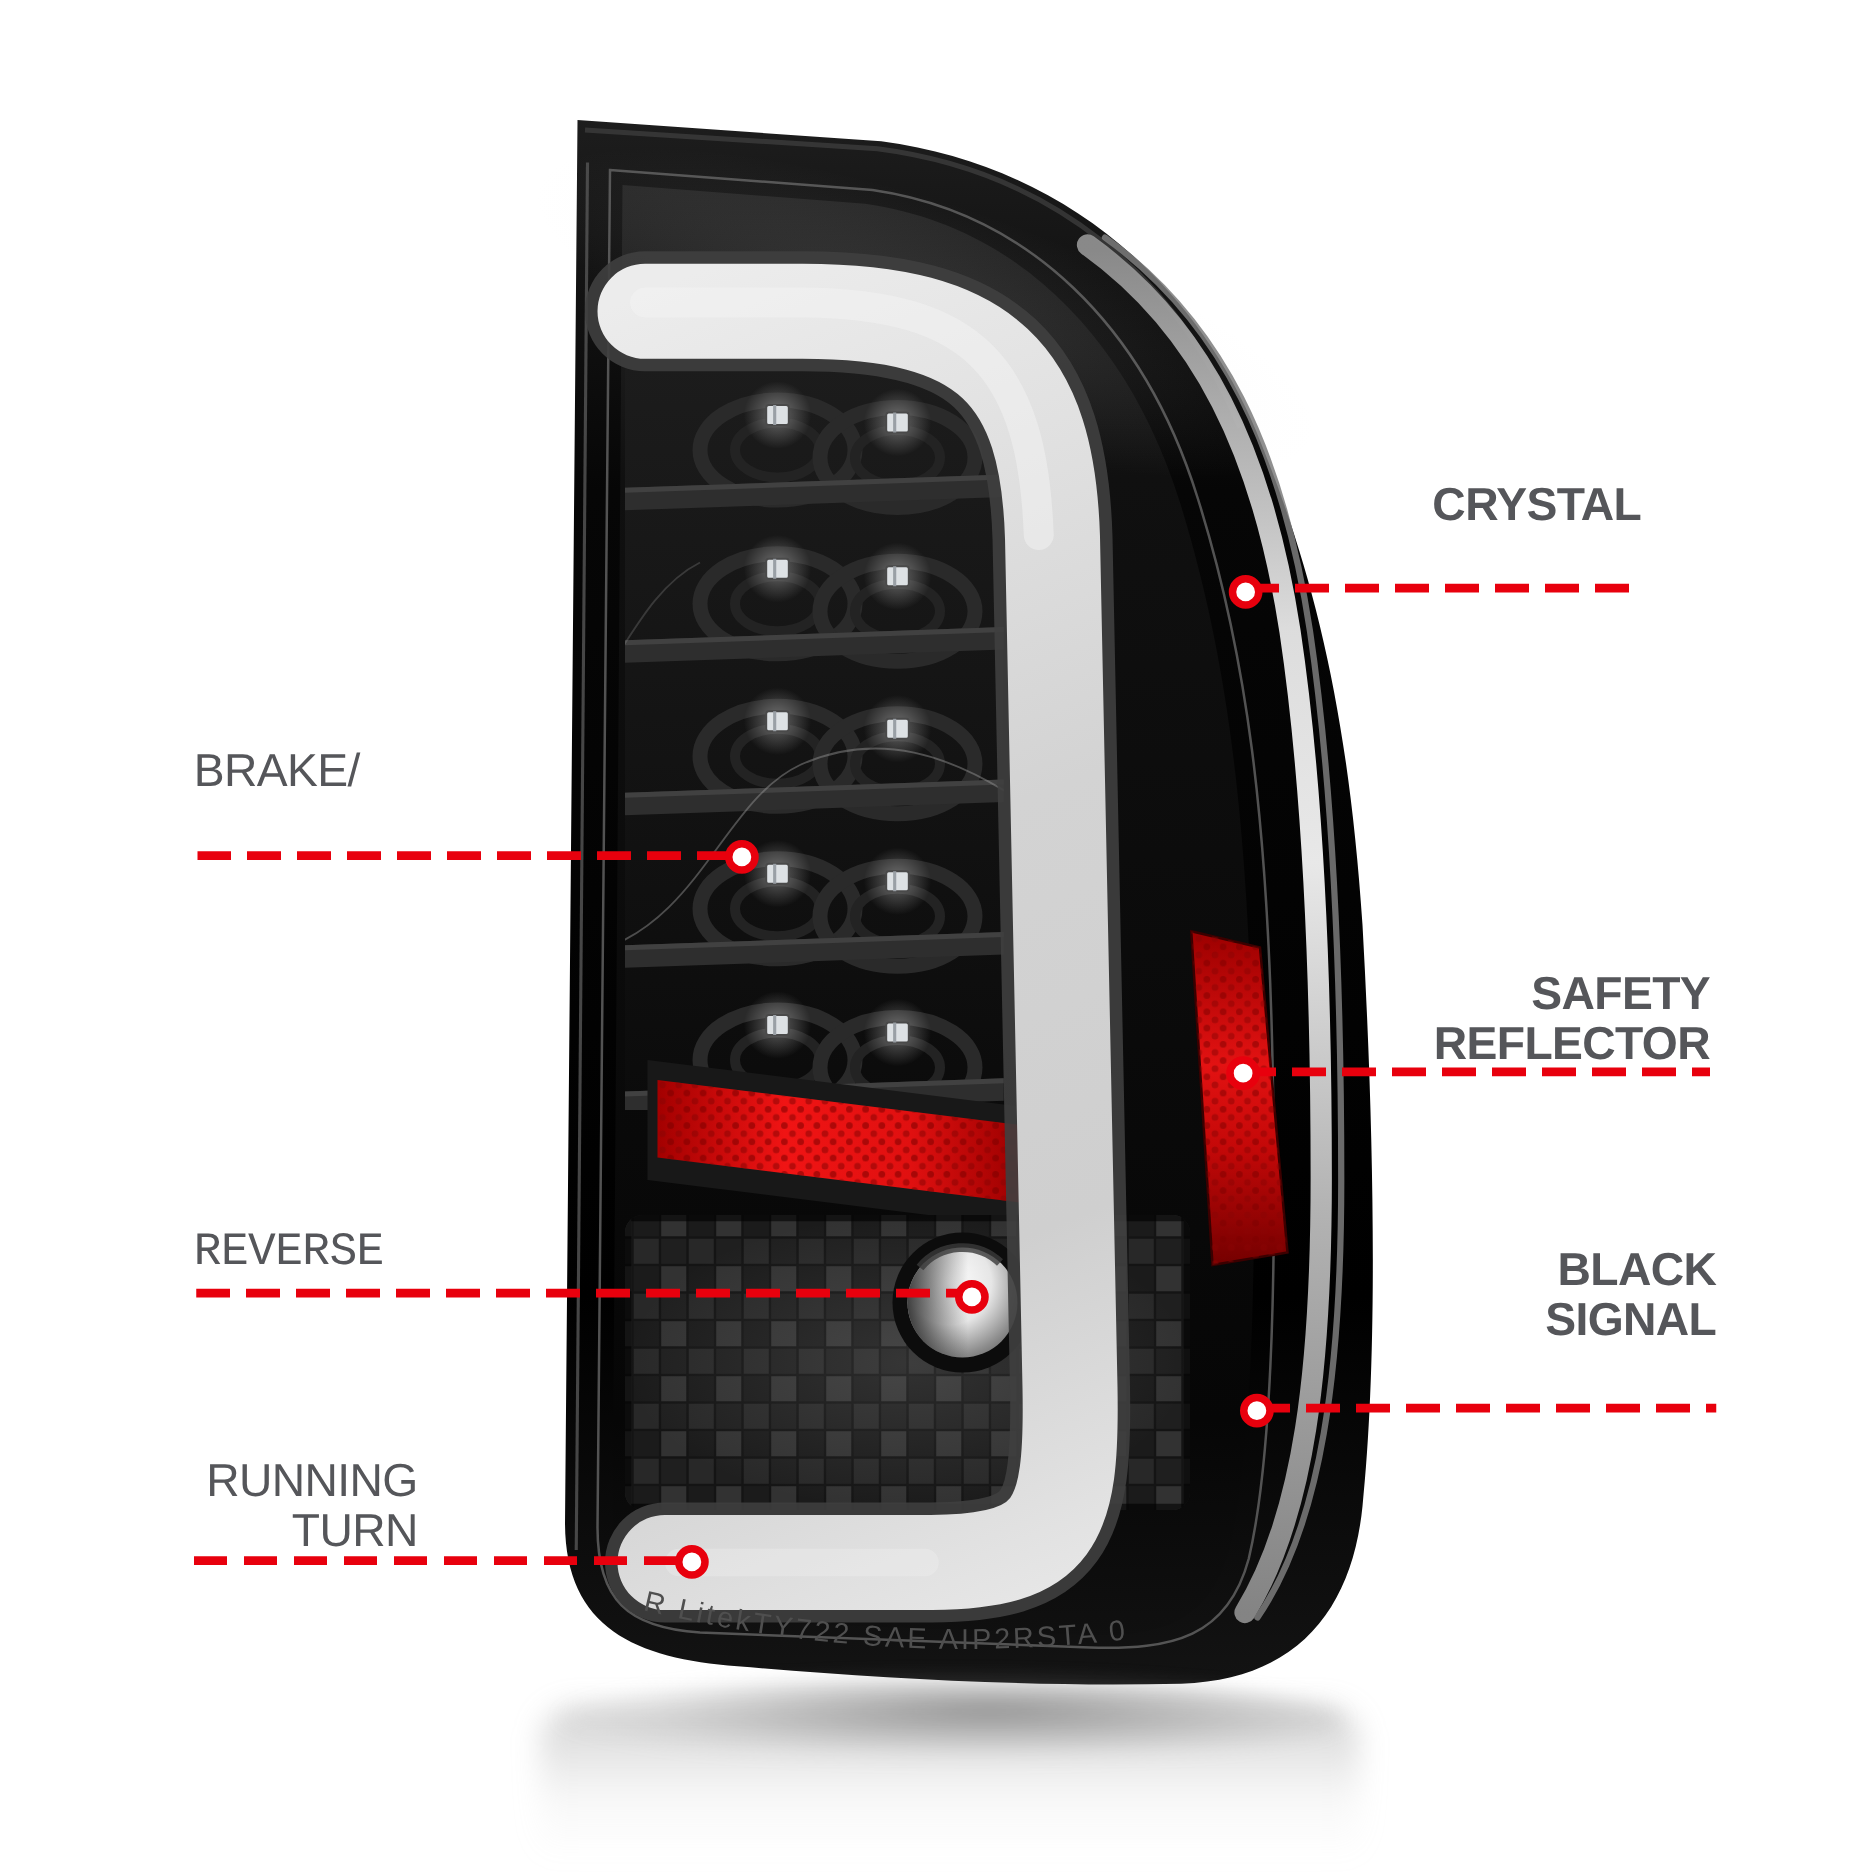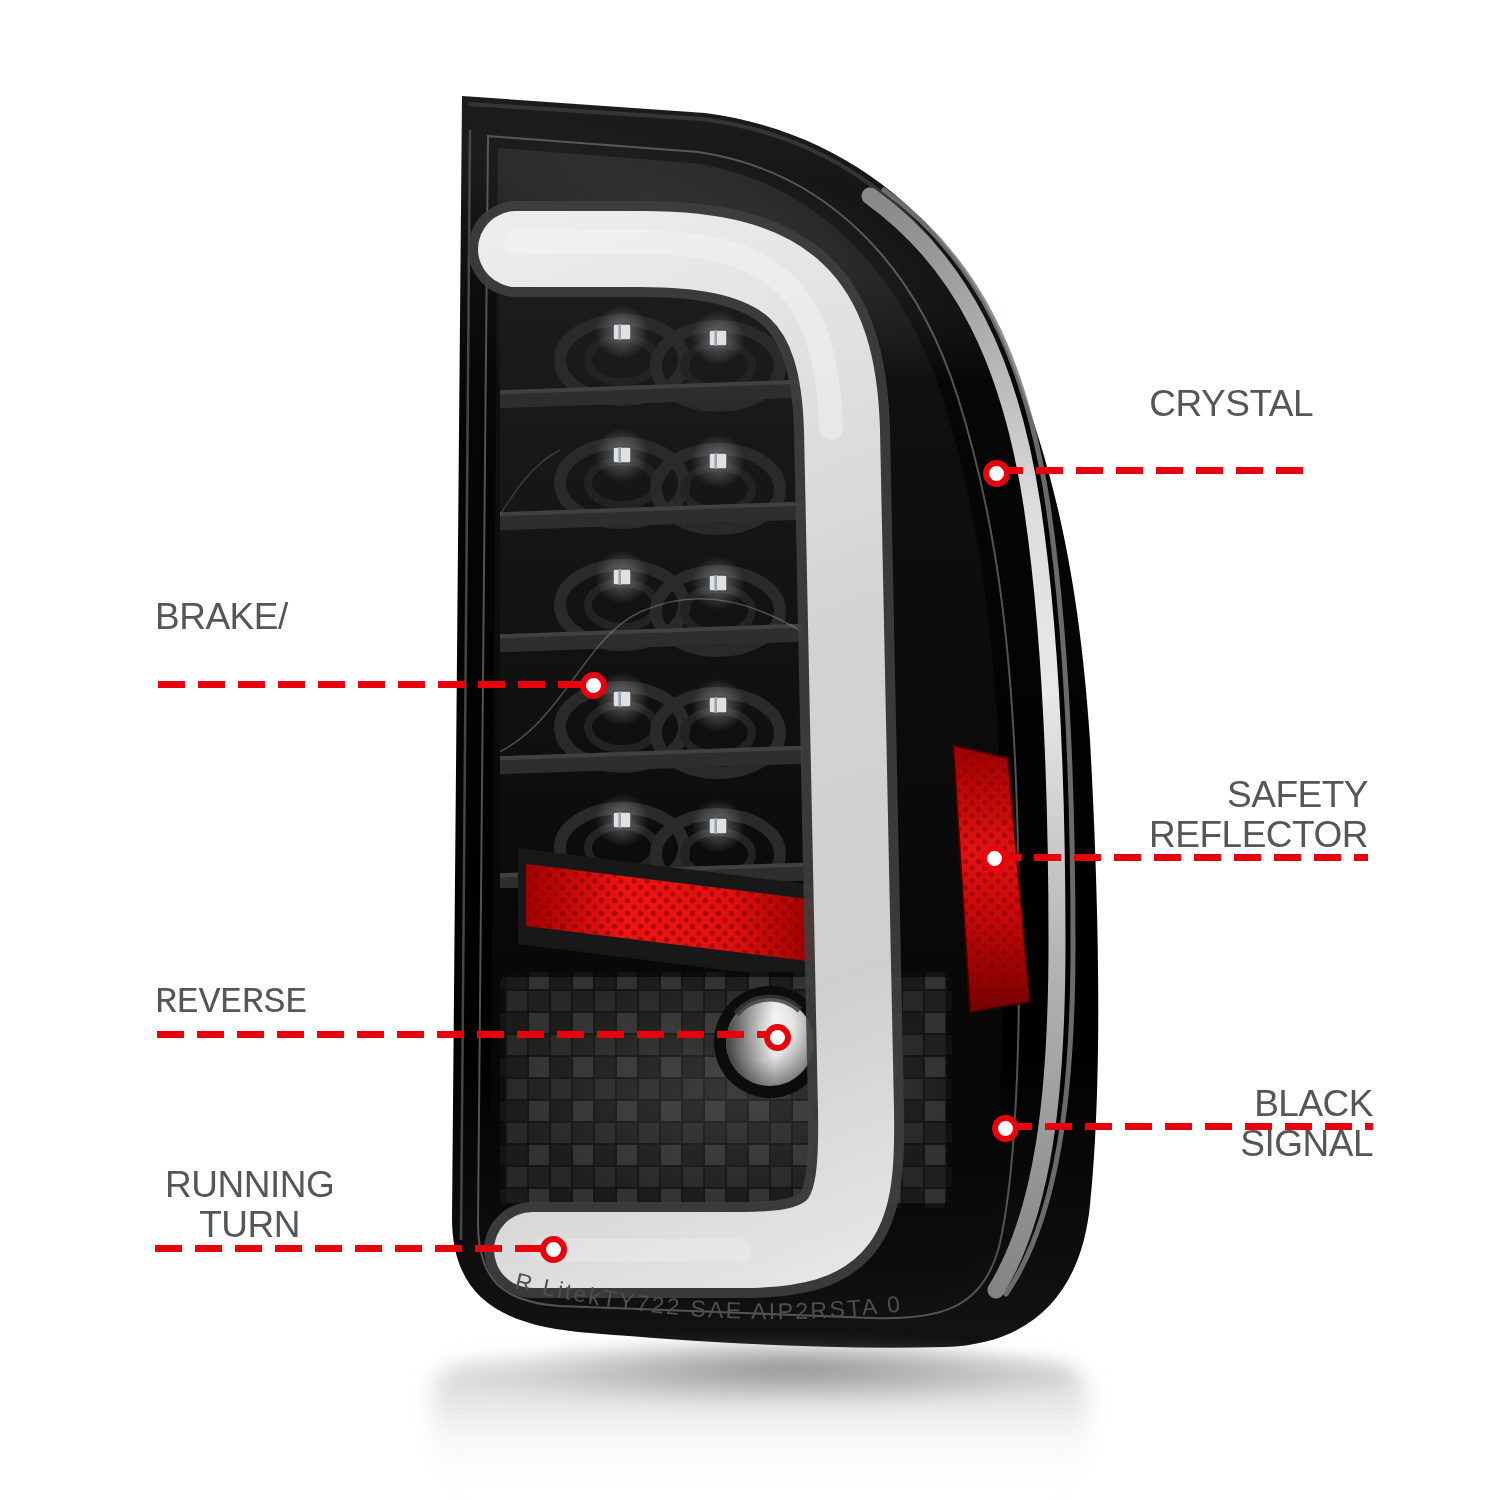--- a/index.html
+++ b/index.html
@@ -5,22 +5,22 @@
   html,body{margin:0;padding:0;background:#ffffff;}
   .stage{
     position:relative;width:1500px;height:1500px;background:#ffffff;overflow:hidden;
     font-family:"Liberation Sans", sans-serif;
   }
   .lamp-svg{position:absolute;left:420px;top:70px;width:700px;height:1300px;}
   .callout-label{
     position:absolute;color:#55565a;font-size:37px;line-height:40px;
     letter-spacing:-0.5px;white-space:nowrap;
   }
-  .align-left{text-align:center;}
-  .align-right{text-align:right;}
+  .align-left{text-align:right;}
+  .align-right{text-align:right;font-weight:bold;}
   .leader{
     position:absolute;height:7px;
     background-image:repeating-linear-gradient(90deg,#e8000d 0 27px,transparent 27px 40px);
   }
   .leader-dot{
     position:absolute;width:27px;height:27px;box-sizing:border-box;
     border:6px solid #e8000d;border-radius:50%;background:#ffffff;
   }
   .floor-shadow{
     position:absolute;left:445px;top:1342px;width:630px;height:66px;
@@ -276,21 +276,21 @@
 
   <div>
     <div class="callout-label align-left" style="top:982px;left:155px;font-family:Liberation Mono, monospace;">
       <div>REVERSE</div>
     </div>
     <div class="leader" style="left:157px;top:1031px;width:620px;"></div>
     <div class="leader-dot" style="left:764px;top:1024px;"></div>
   </div>
 
   <div>
-    <div class="callout-label align-right" style="top:1084px;right:127px;">
+    <div class="callout-label align-right" style="top:996px;right:127px;">
       <div>BLACK</div>
       <div>SIGNAL</div>
     </div>
     <div class="leader" style="left:1005px;top:1123px;width:368px;"></div>
     <div class="leader-dot" style="left:992px;top:1115px;"></div>
   </div>
 
   <div>
     <div class="callout-label align-left" style="top:1165px;left:165px;">
       <div>RUNNING</div>

